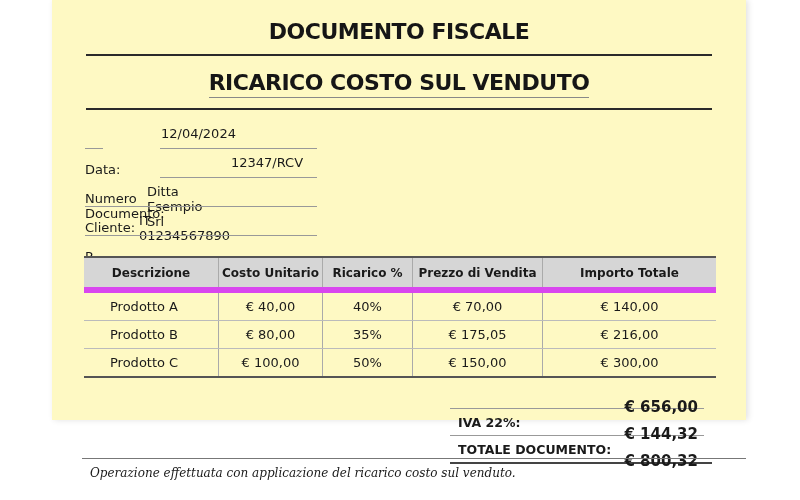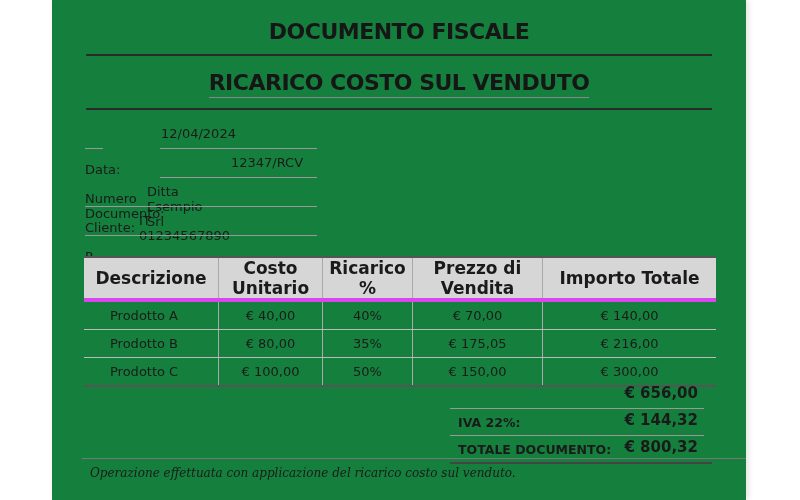--- a/index.html
+++ b/index.html
@@ -4,22 +4,22 @@
 <style>
   html, body { margin: 0; padding: 0; }
   body {
     width: 800px; height: 500px; overflow: hidden;
     background: #ffffff;
     font-family: "DejaVu Sans", sans-serif;
     color: #1a1a1a;
     position: relative;
   }
   .sheet {
-    position: absolute; left: 52px; top: 0; width: 694px; height: 500px;
-    background: #15803d;
+    position: absolute; left: 52px; top: 0; width: 694px; height: 420px;
+    background: #fef9c3;
     box-shadow: 2px 0 6px rgba(0,0,0,0.12);
   }
   .title1 {
     position: absolute; left: 0; right: 0; top: 19px; text-align: center;
     font-family: "DejaVu Sans", sans-serif; font-weight: bold;
     font-size: 22px; letter-spacing: -0.5px; color: #161616;
   }
   .rule { position: absolute; left: 56px; width: 412px; height: 2px; background: #2a2a2a; }
   .title2-wrap { position: absolute; left: 0; right: 0; top: 70px; text-align: center; }
   .title2 {
@@ -30,32 +30,32 @@
   .meta { position: absolute; left: 33px; top: 124px; font-size: 13px; }
   .meta-row { position: relative; height: 29px; }
   .meta-row .lbl { position: absolute; left: 0; top: 2px; margin-top: 36px; }
   .meta-row .val { position: absolute; top: 2px; }
   .meta-row .uline { position: absolute; height: 1px; background: #999; top: 24px; }
   .tbl {
     position: absolute; left: 32px; top: 256px; width: 632px;
     border-collapse: collapse; font-size: 13px;
   }
   .tbl th {
-    background: #d6d6d6; font-weight: bold; height: 29px; font-size: 17px;
-    border-top: 2px solid #555; border-bottom: 4px solid #d946ef; padding: 0;
+    background: #d6d6d6; font-weight: bold; height: 29px; font-size: 12px;
+    border-top: 2px solid #555; border-bottom: 6px solid #d946ef; padding: 0;
   }
   .tbl td { height: 27px; border-bottom: 1px solid #bbb; padding: 0; text-align: center; }
   .tbl tr:last-child td { border-bottom: 2px solid #555; }
   .tbl th + th, .tbl td + td { border-left: 1px solid #aaa; }
   .tbl td.desc { text-align: left; padding-left: 26px; }
   .totals { position: absolute; left: 398px; top: 382px; width: 254px; font-size: 12.5px; }
   .trow { position: relative; height: 26px; border-bottom: 1px solid #999; }
   .trow:last-child { border-bottom: 2px solid #444; width: 262px; }
   .trow .tl { position: absolute; left: 8px; top: 6px; font-weight: bold; }
-  .trow .tv { position: absolute; right: 6px; top: 2px; font-weight: bold; font-size: 15px; }
+  .trow .tv { position: absolute; right: 6px; top: 16px; font-weight: bold; font-size: 15px; }
   .footrule { position: absolute; left: 30px; top: 458px; width: 664px; height: 1px; background: #777; }
   .footnote {
     position: absolute; left: 38px; top: 466px; font-size: 12px; font-style: italic;
     font-family: "DejaVu Serif", serif;
   }
 </style>
 </head>
 <body>
 
 <div class="sheet">

